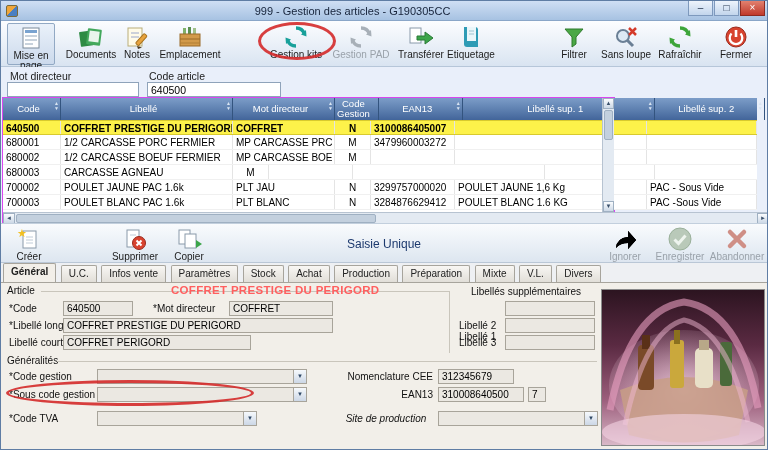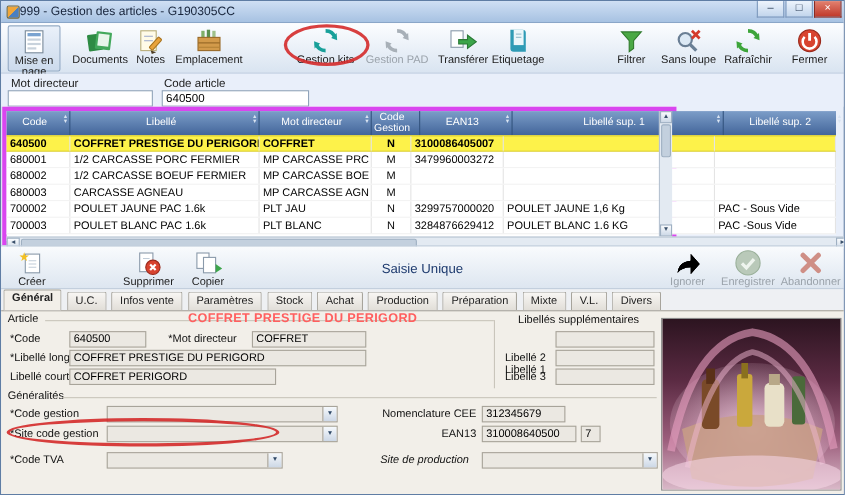--- a/index.html
+++ b/index.html
@@ -6,21 +6,21 @@
   html,body { background:#6b7b8c; }
   body { font-family:"Liberation Sans", sans-serif; }
   .window { position:relative; width:768px; height:450px; background:#e9effa; border:1px solid #5f7da4; overflow:hidden; }
 
   
   .titlebar { position:absolute; top:0; left:0; right:0; height:20px;
     background:linear-gradient(#cfdff4,#a7c2e2); border-bottom:1px solid #8aa6c8;
     display:flex; align-items:center; }
   .app-icon { width:12px; height:12px; margin-left:5px; border-radius:2px;
     background:linear-gradient(135deg,#f0a63a 0 50%,#4a7fc1 50% 100%); border:1px solid #7a6a3a; }
-  .title { flex:1; font-size:11px; color:#16233a; }
+  .title { flex:1; text-align:center; font-size:11px; color:#16233a; }
   .winbtns { display:flex; margin-right:2px; margin-top:-4px; }
   .winbtn { width:25px; height:15px; border:1px solid #7e99bd; border-top:none; margin-left:1px;
     background:linear-gradient(#eef4fc,#c2d5ec); font-size:10px; line-height:13px; text-align:center; color:#24364f; }
   .winbtn.close { background:linear-gradient(#e2816f,#c0392b); color:#fff; border-color:#8d2a20; }
 
   
   .toolbar { position:absolute; top:20px; left:0; right:0; height:46px;
     background:linear-gradient(#fcfdff,#d9e4f1); border-bottom:1px solid #b6c6d9; }
   .tbtn { position:absolute; top:2px; text-align:center; font-size:10px; color:#1c1c1c; cursor:default; }
   .tbtn .ticon { height:27px; display:flex; align-items:center; justify-content:center; }
@@ -34,21 +34,21 @@
   .mode-label { position:absolute; left:313px; top:13px; width:140px; text-align:center;
     font-size:12px; color:#1d3a6e; }
 
   
   .searchrow { position:absolute; top:66px; left:0; right:0; height:30px; background:#e9effa; }
   .slabel { position:absolute; font-size:10.5px; color:#1c1c1c; }
   .sinput { position:absolute; height:15px; background:#fff; border:1px solid #8fa3ba;
     font-size:10.5px; padding:0 3px; font-family:"Liberation Sans",sans-serif; }
 
   
-  .grid { position:absolute; top:96px; left:1px; width:613px; height:126px; background:#fff; border:4px solid #d946ef; }
+  .grid { position:absolute; top:96px; left:1px; width:613px; height:126px; background:#fff; border:1px solid #d946ef; }
   .ghead { position:absolute; top:0; left:0; width:754px; height:22px; display:flex;
     background:linear-gradient(#7c9dc8,#42659a); }
   .gh { position:relative; display:flex; align-items:center; justify-content:center;
     border-right:1px solid #33547f; color:#fff; font-size:9.5px; text-align:center; line-height:10px; padding:0 8px 0 2px; }
   .sortw { position:absolute; right:1px; top:3px; font-size:5px; line-height:5px; color:#d9e4f2; text-align:center; }
   .c0{flex:0 0 58px;} .c1{flex:0 0 172px;} .c2{flex:0 0 102px;} .c3{flex:0 0 36px;}
   .c4{flex:0 0 84px;} .c5{flex:0 0 192px;} .c6{flex:0 0 110px;}
   .grow { position:absolute; left:0; width:754px; height:15px; display:flex; background:#fff; border-bottom:1px solid #f0f0f0; }
   .gc { border-right:1px solid #e4e4e4; padding:1px 3px; font-size:10px; line-height:13px;
     white-space:nowrap; overflow:hidden; color:#000; }
@@ -318,21 +318,20 @@
       <div class="gc c1">1/2 CARCASSE BOEUF FERMIER</div>
       <div class="gc c2">MP CARCASSE BOE</div>
       <div class="gc c3 center">M</div>
       <div class="gc c4"></div>
       <div class="gc c5"></div>
       <div class="gc c6"></div>
     </div>
     <div class="grow" style="top:67px;">
       <div class="gc c0">680003</div>
       <div class="gc c1">CARCASSE AGNEAU</div>
-      <div class="gc c2">MP CARCASSE AGN</div>
       <div class="gc c3 center">M</div>
       <div class="gc c4"></div>
       <div class="gc c5"></div>
       <div class="gc c6"></div>
     </div>
     <div class="grow" style="top:82px;">
       <div class="gc c0">700002</div>
       <div class="gc c1">POULET JAUNE PAC 1.6k</div>
       <div class="gc c2">PLT JAU</div>
       <div class="gc c3 center">N</div>
@@ -471,21 +470,21 @@
     <div class="hline" style="left:56px;top:78px;width:540px;"></div>
 
     <div class="lbl" style="left:8px;top:88px;">*Code gestion</div>
     <div class="fld dd" style="left:96px;top:86px;width:210px;">
       
       <span class="ddarrow">▼</span>
     </div>
     <div class="lbl rlbl" style="left:338px;top:88px;">Nomenclature CEE</div>
     <div class="fld" style="left:437px;top:86px;width:76px;">312345679</div>
 
-    <div class="lbl" style="left:8px;top:106px;">*Site code gestion</div>
+    <div class="lbl" style="left:8px;top:106px;">*Sous code gestion</div>
     <div class="fld dd" style="left:96px;top:104px;width:210px;">
       
       <span class="ddarrow">▼</span>
     </div>
     <div class="lbl rlbl" style="left:338px;top:106px;">EAN13</div>
     <div class="fld" style="left:437px;top:104px;width:86px;">310008640500</div>
     <div class="fld" style="left:527px;top:104px;width:18px;">7</div>
 
     <div class="lbl" style="left:8px;top:130px;">*Code TVA</div>
     <div class="fld dd" style="left:96px;top:128px;width:160px;">

